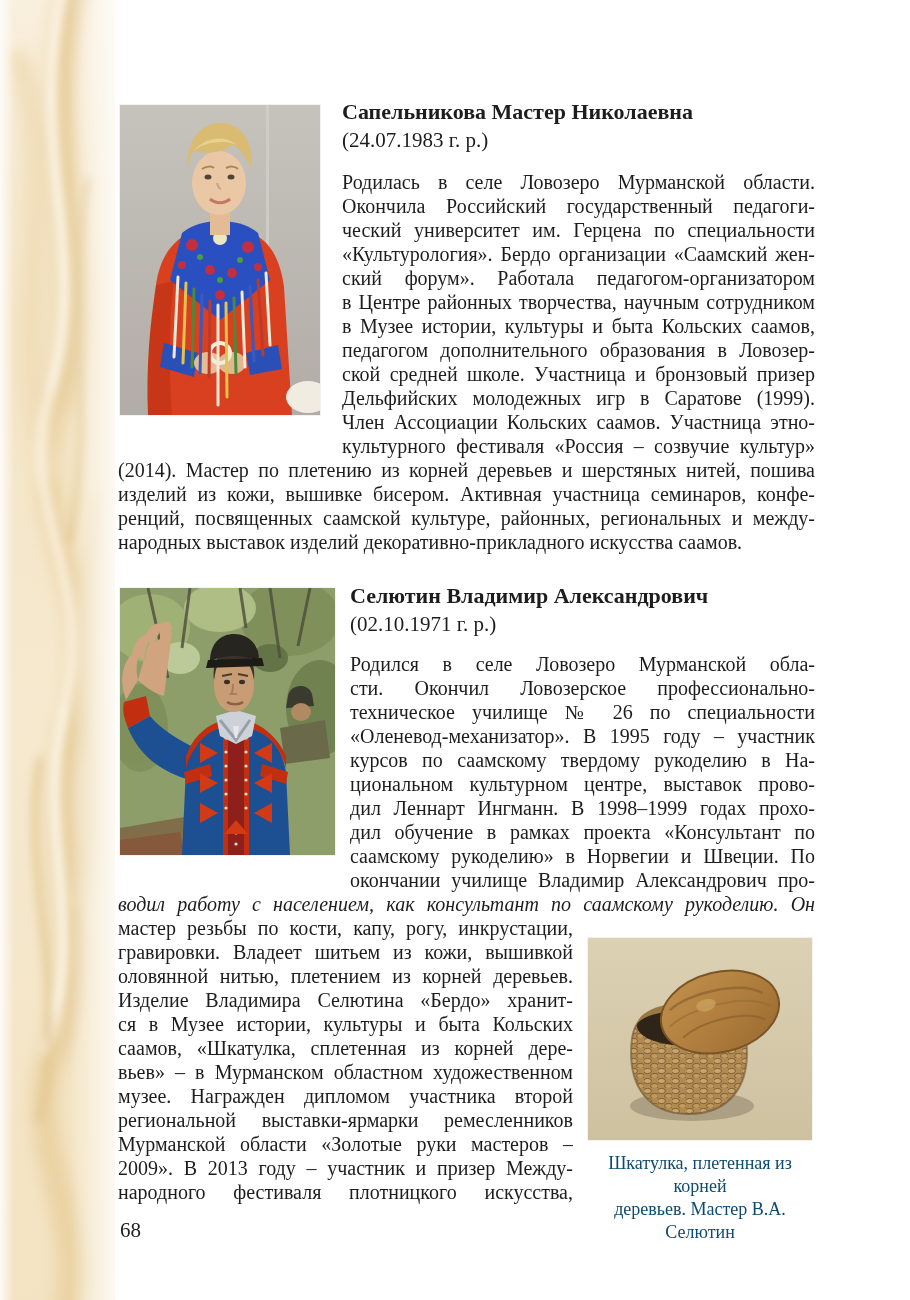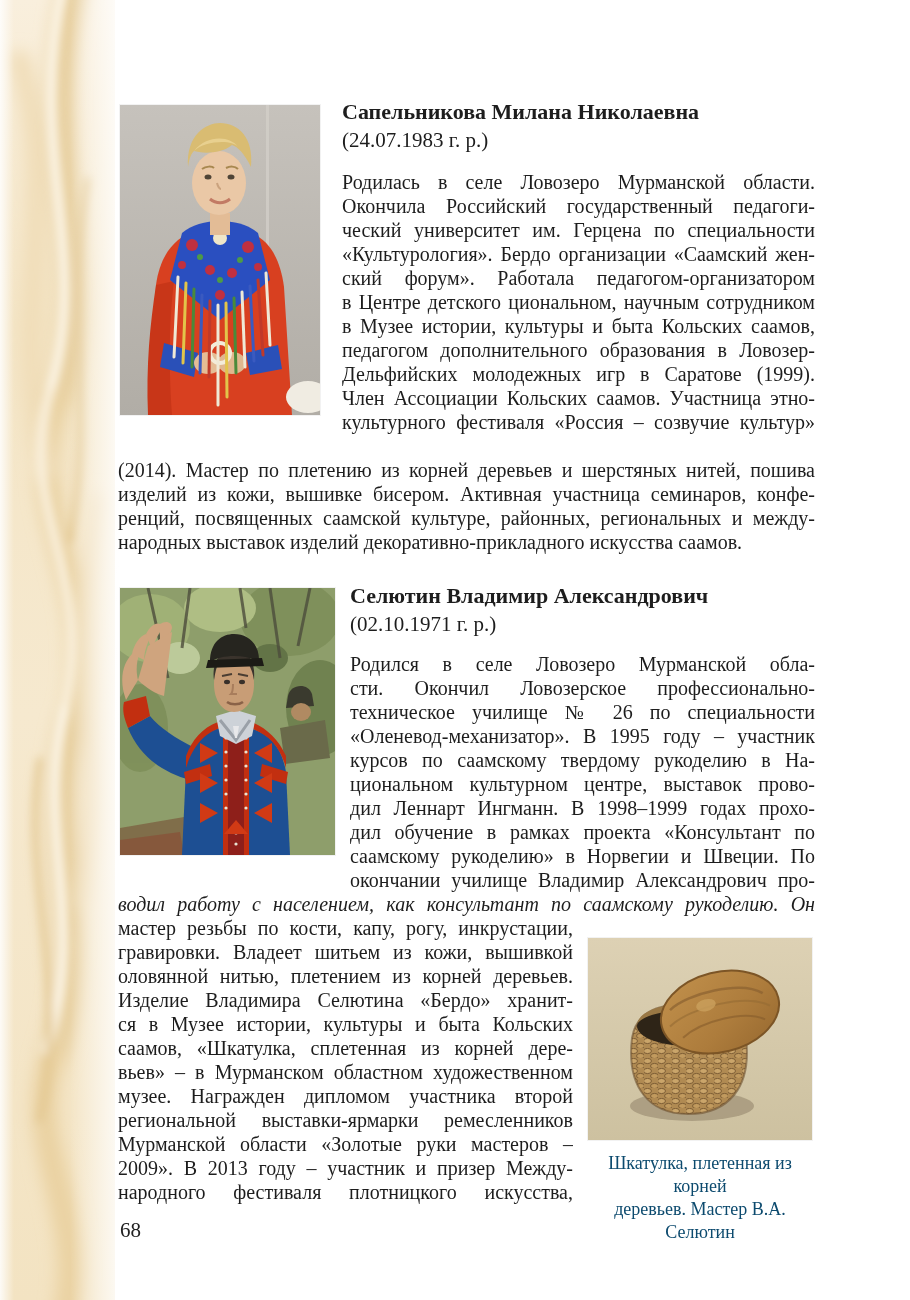--- a/index.html
+++ b/index.html
@@ -152,33 +152,34 @@
       <path d="M82 64 C86 61 92 61 94 63" stroke="#a88850" stroke-width="2" fill="none"></path>
       <path d="M106 63 C110 61 115 61 118 64" stroke="#a88850" stroke-width="2" fill="none"></path>
       <path d="M97 78 C98 82 100 84 101 84" stroke="#caa27e" stroke-width="2" fill="none"></path>
       <path d="M90 94 C96 99 104 99 110 94" stroke="#c27a64" stroke-width="3" fill="none"></path>
 
       <ellipse cx="188" cy="292" rx="22" ry="16" fill="#f0ece2"></ellipse>
     </svg>
   </div>
 
   <div class="s1-heading">
-    <div class="heading-name">Сапельникова Милана Николаевна</div>
+    <div class="heading-name">Сапельникова Мастер Николаевна</div>
     <div class="heading-dates">(24.07.1983 г. р.)</div>
   </div>
 
   <div class="textcol s1-col">
     <div class="jline stretch">Родилась в селе Ловозеро Мурманской области.</div>
     <div class="jline stretch">Окончила Российский государственный педагоги-</div>
     <div class="jline stretch">ческий университет им. Герцена по специальности</div>
     <div class="jline stretch">«Культурология». Бердо организации «Саамский жен-</div>
     <div class="jline stretch">ский форум». Работала педагогом-организатором</div>
-    <div class="jline stretch">в Центре детского циональном, научным сотрудником</div>
+    <div class="jline stretch">в Центре районных творчества, научным сотрудником</div>
     <div class="jline stretch">в Музее истории, культуры и быта Кольских саамов,</div>
     <div class="jline stretch">педагогом дополнительного образования в Ловозер-</div>
+    <div class="jline stretch">ской средней школе. Участница и бронзовый призер</div>
     <div class="jline stretch">Дельфийских молодежных игр в Саратове (1999).</div>
     <div class="jline stretch">Член Ассоциации Кольских саамов. Участница этно-</div>
     <div class="jline stretch">культурного фестиваля «Россия – созвучие культур»</div>
   </div>
 
   <div class="textcol s1-full">
     <div class="jline stretch">(2014). Мастер по плетению из корней деревьев и шерстяных нитей, пошива</div>
     <div class="jline stretch">изделий из кожи, вышивке бисером. Активная участница семинаров, конфе-</div>
     <div class="jline stretch">ренций, посвященных саамской культуре, районных, региональных и между-</div>
     <div class="jline stretch endp">народных выставок изделий декоративно-прикладного искусства саамов.</div>

